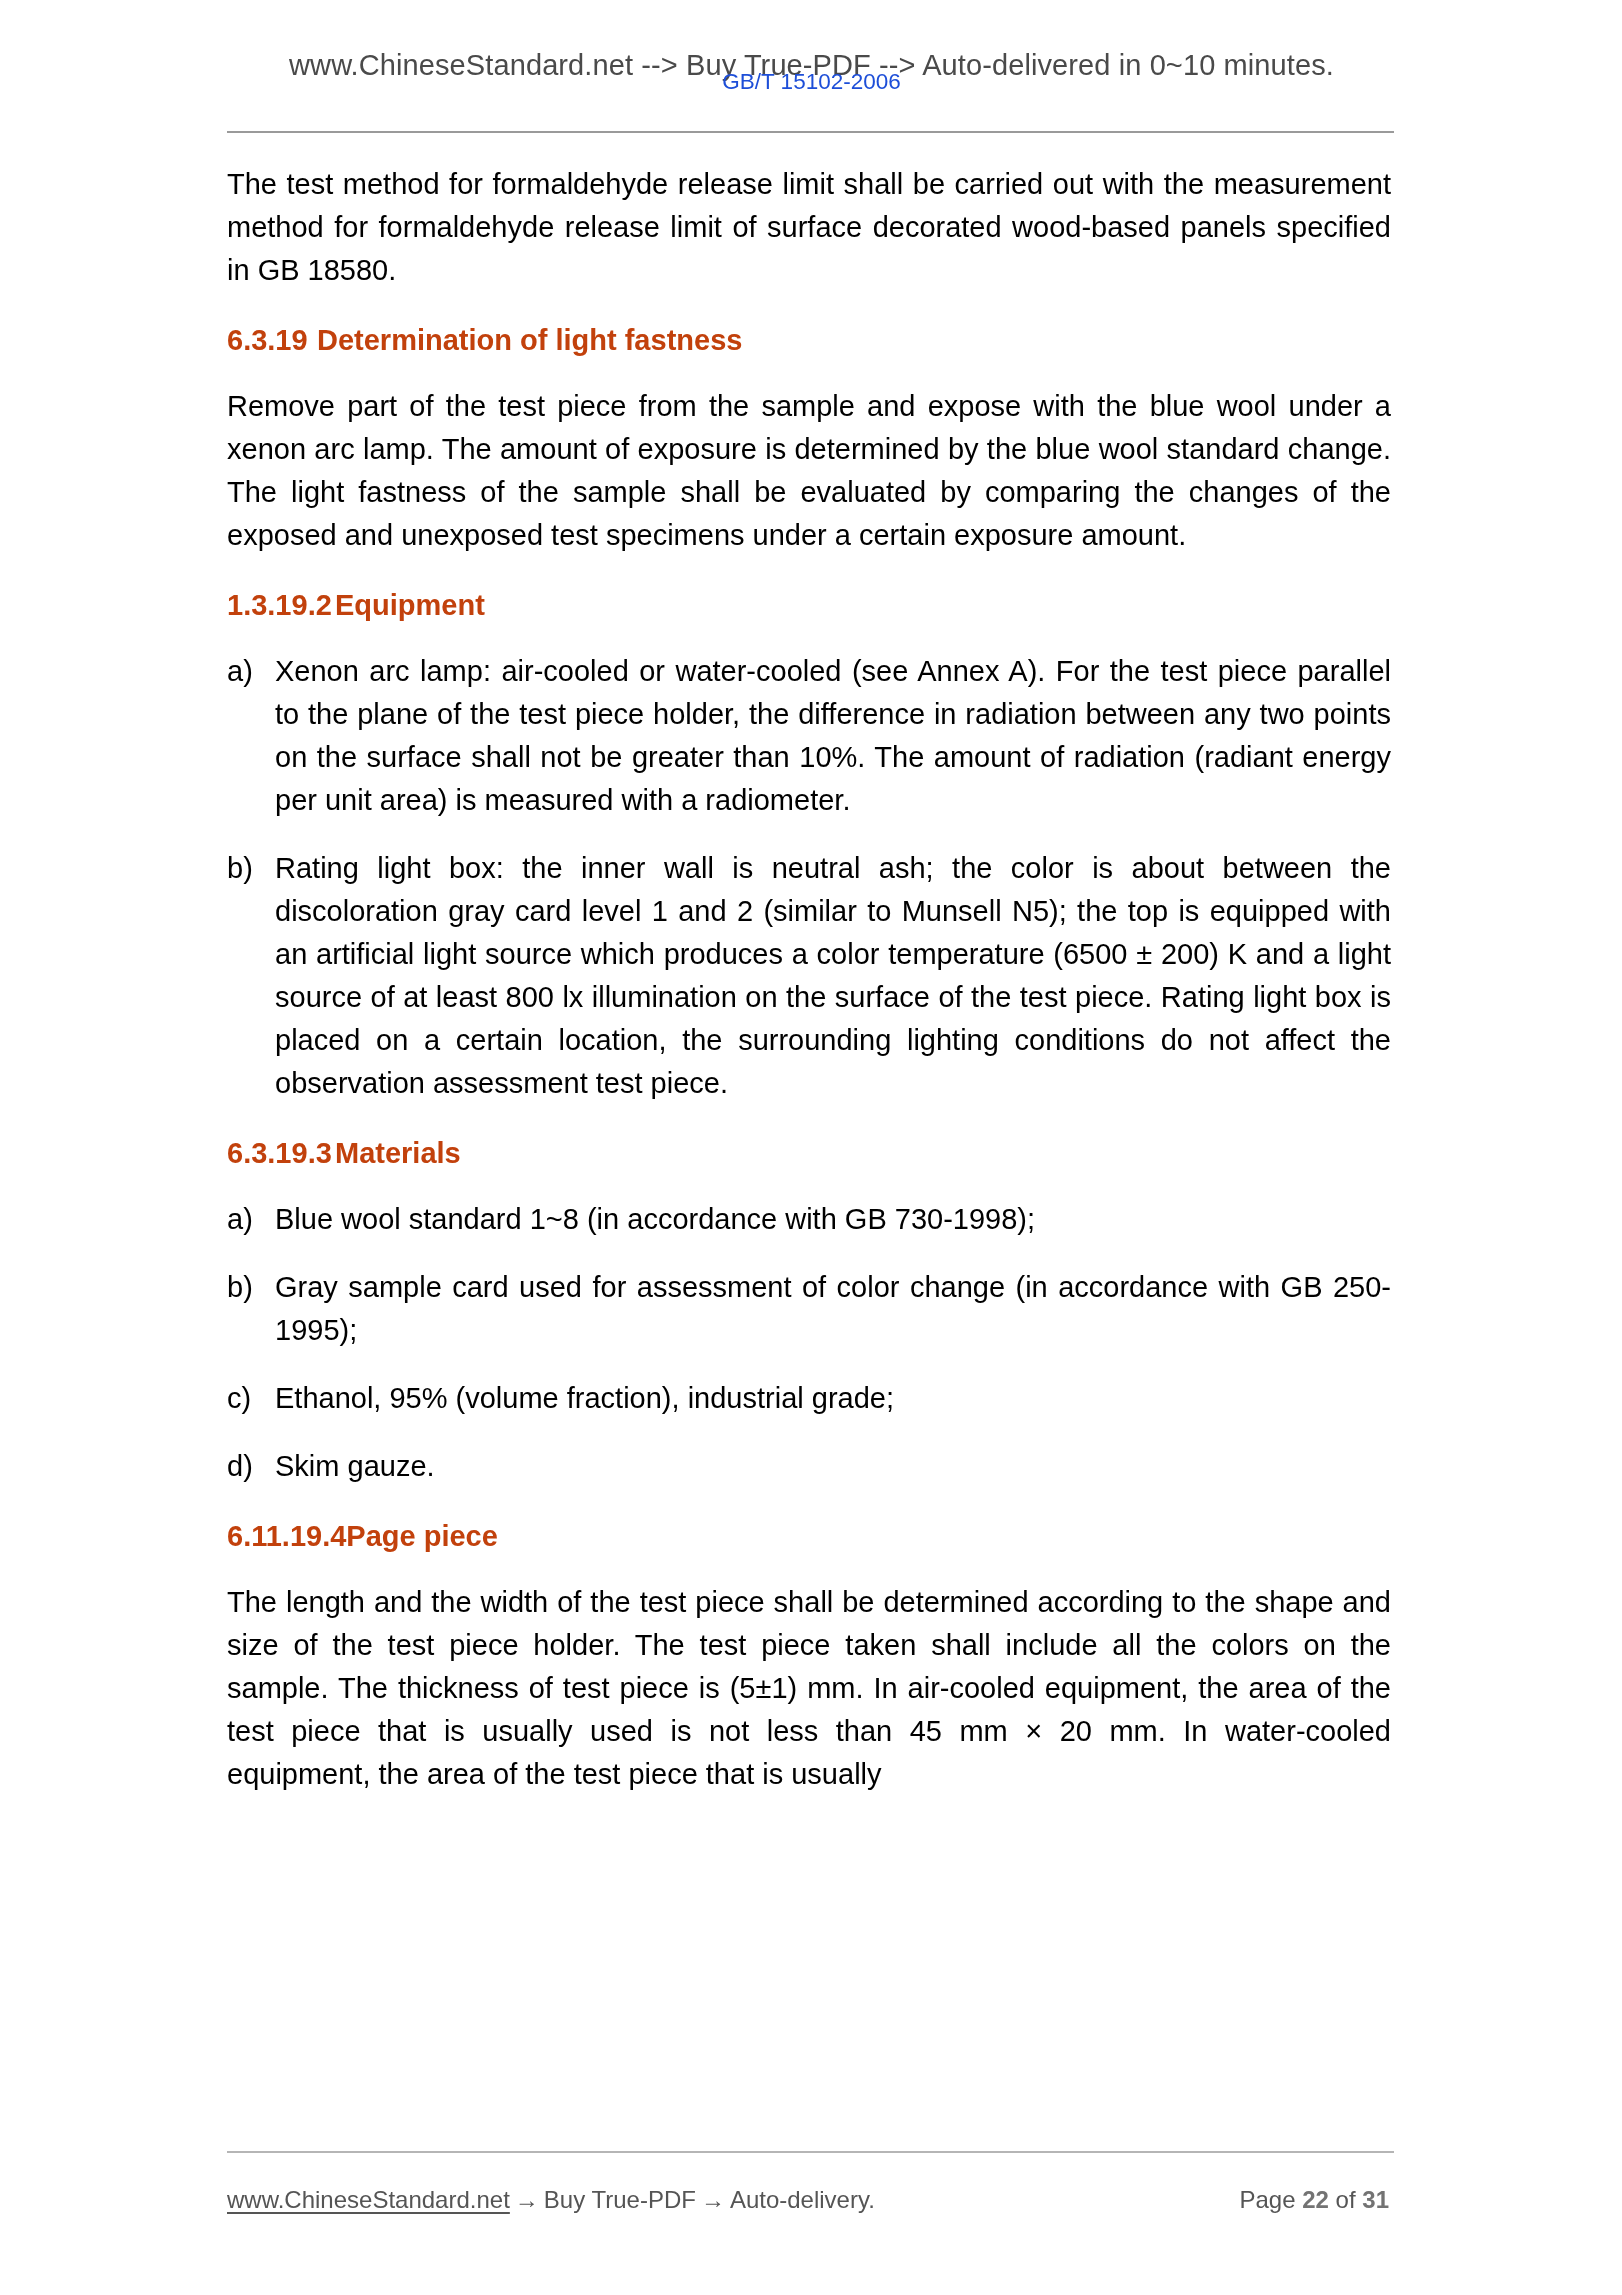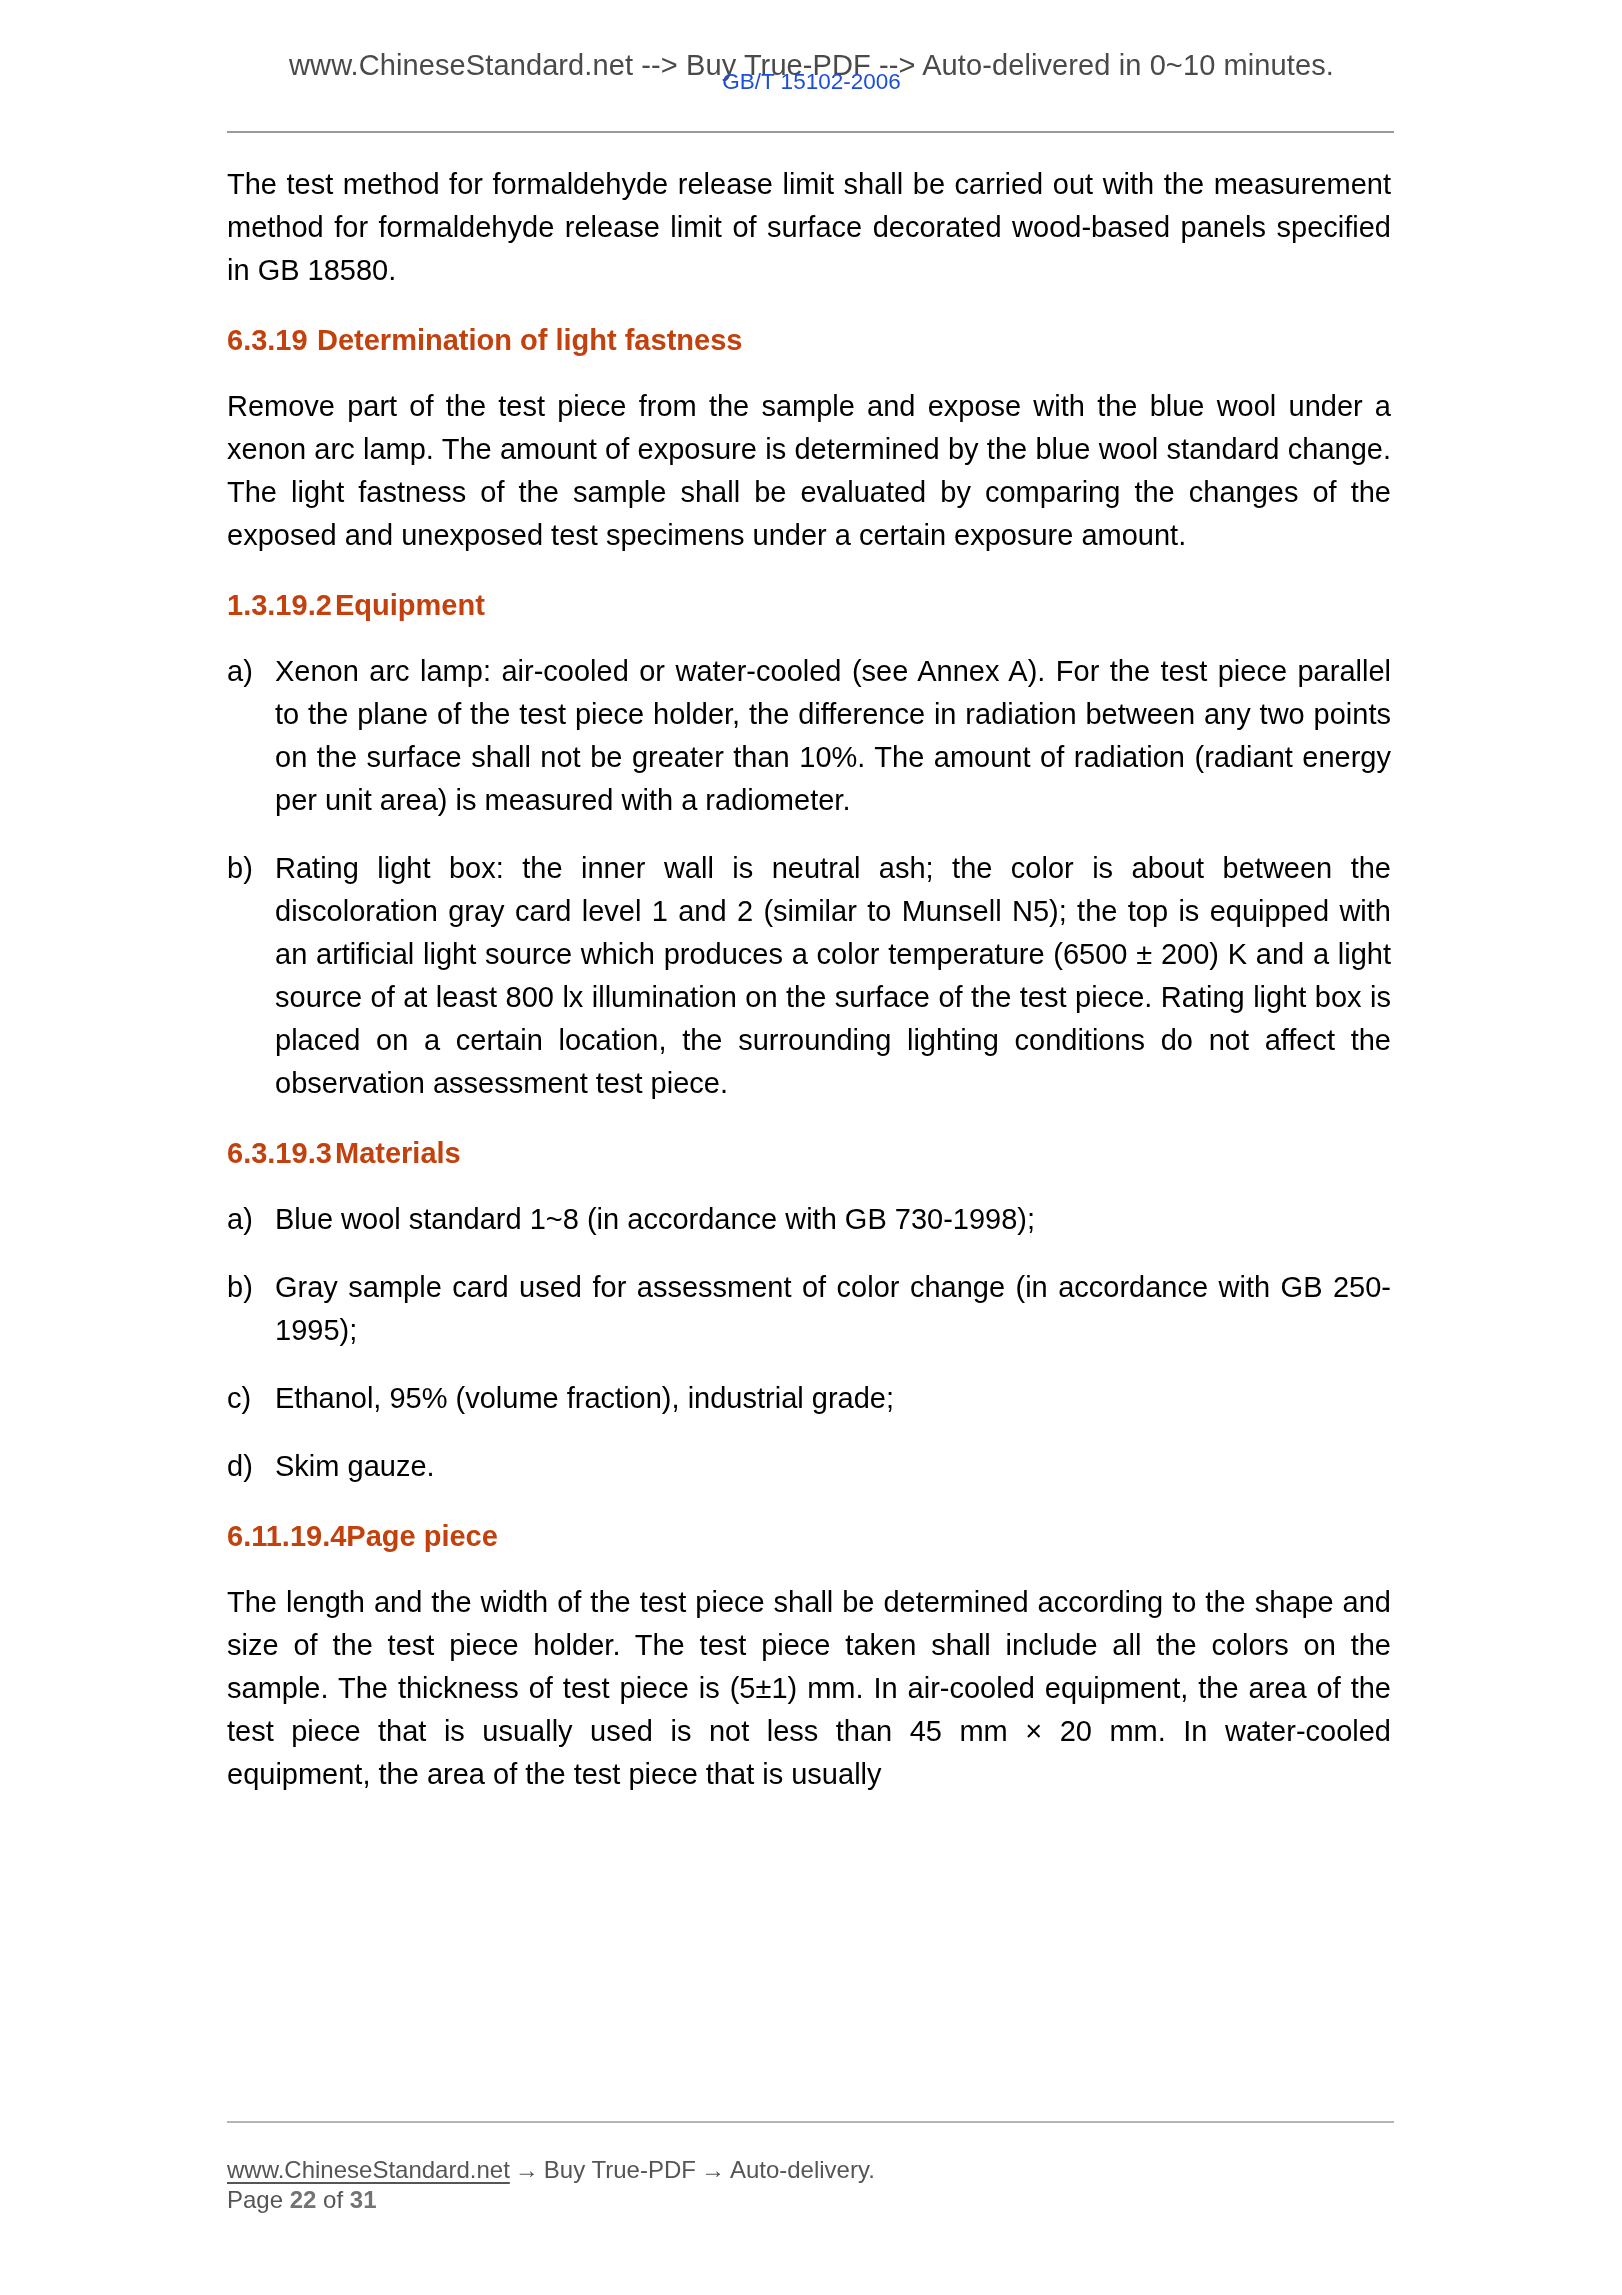--- a/index.html
+++ b/index.html
@@ -141,21 +141,20 @@
     height: 1.7px;
     background: #b5b5b5;
     margin-bottom: 32px;
   }
   .footer-row {
     display: flex;
     align-items: baseline;
     font-size: 24px;
     line-height: 30px;
     color: #555555;
-    flex-direction: column;
   }
   .footer-left {
     flex: 0 0 auto;
     white-space: nowrap;
   }
   .footer-left .site {
     text-decoration: underline;
     text-underline-offset: 4.2px;
     color: #555555;
   }

